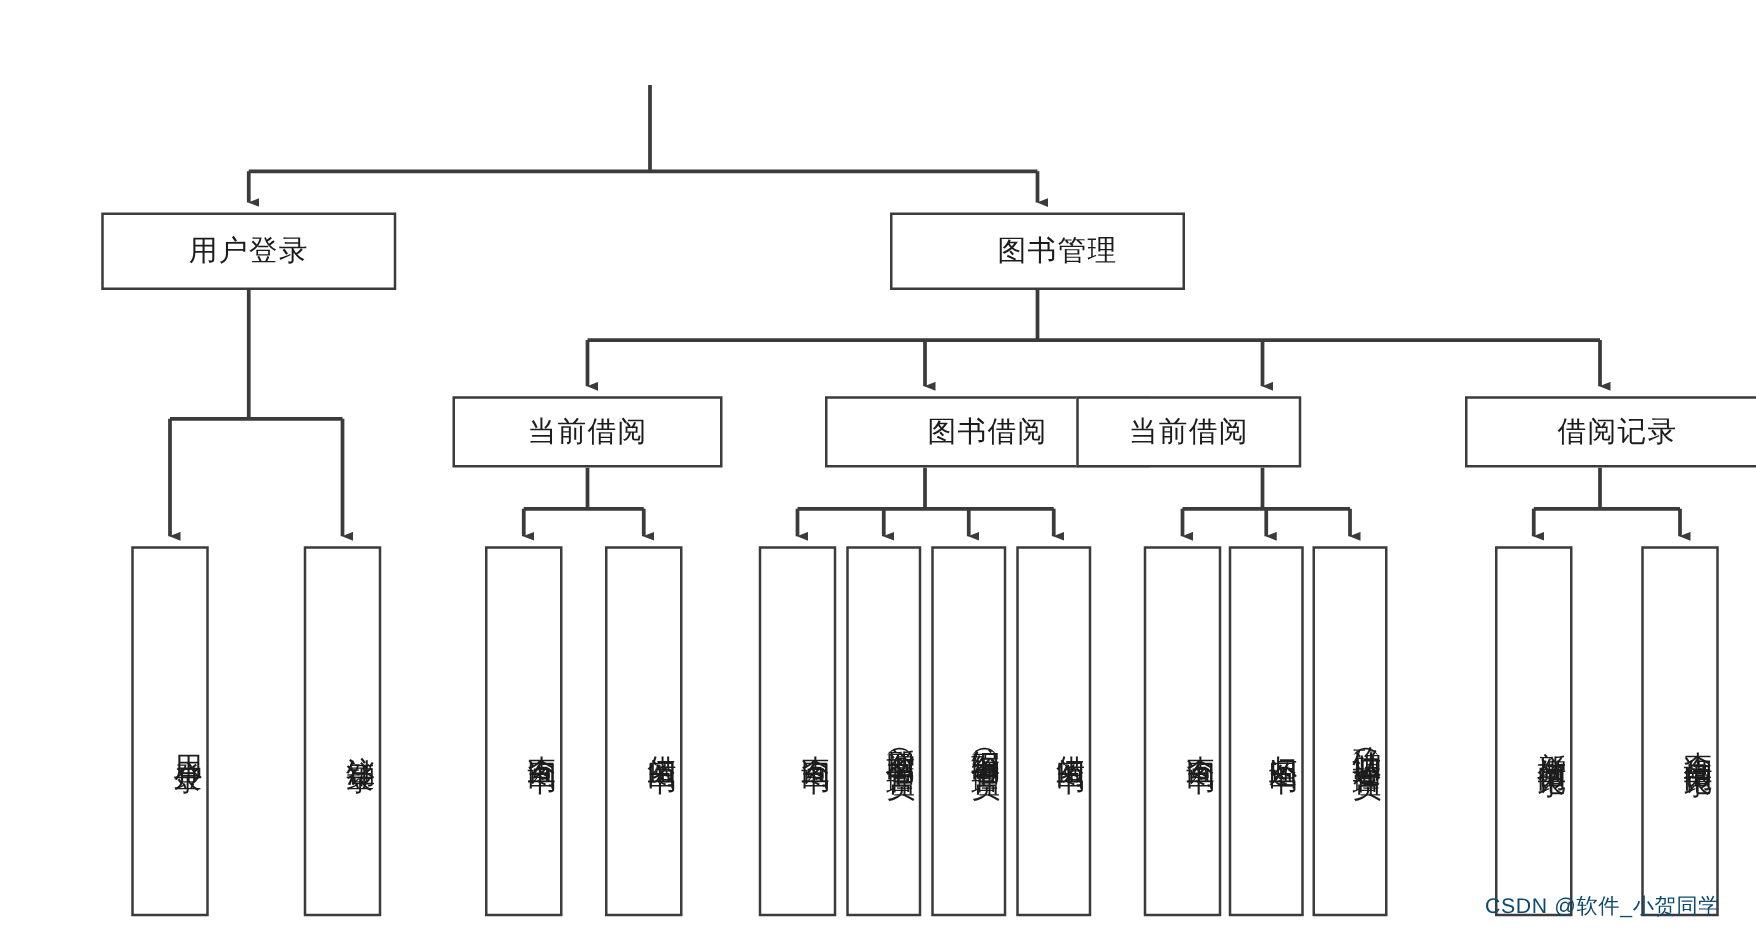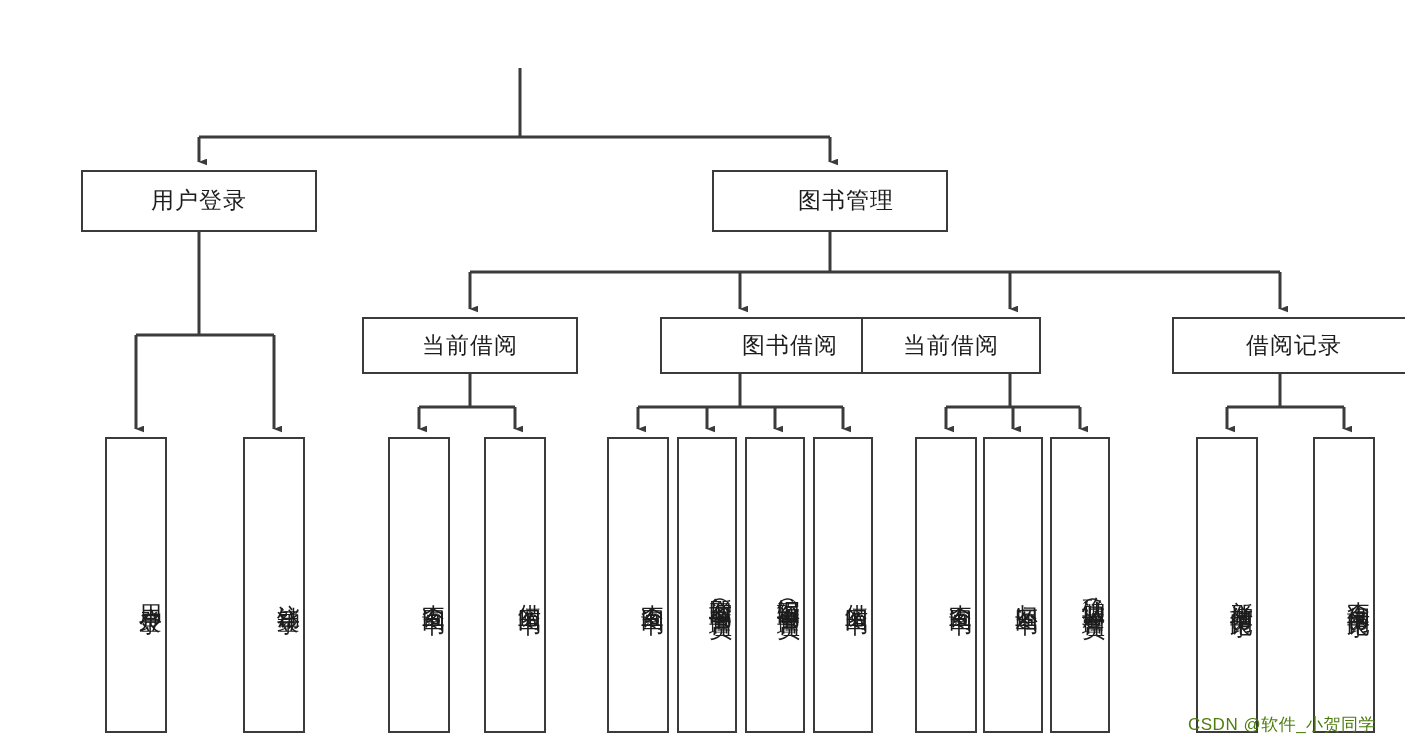--- a/index.html
+++ b/index.html
@@ -53,21 +53,21 @@
     white-space: nowrap;
   }
   .node.root {
     font-size: 24px;
   }
   .watermark {
     position: absolute;
     left: 1188px;
     top: 713px;
     font-size: 17px;
-    color: #4d7c0f;
+    color: #0c4a6e;
     white-space: nowrap;
     letter-spacing: 0.5px;
     font-family: "Liberation Sans", "DejaVu Sans", sans-serif;
   }
 </style>
 </head>
 <body>
 
 <div id="diagram-root">
 

